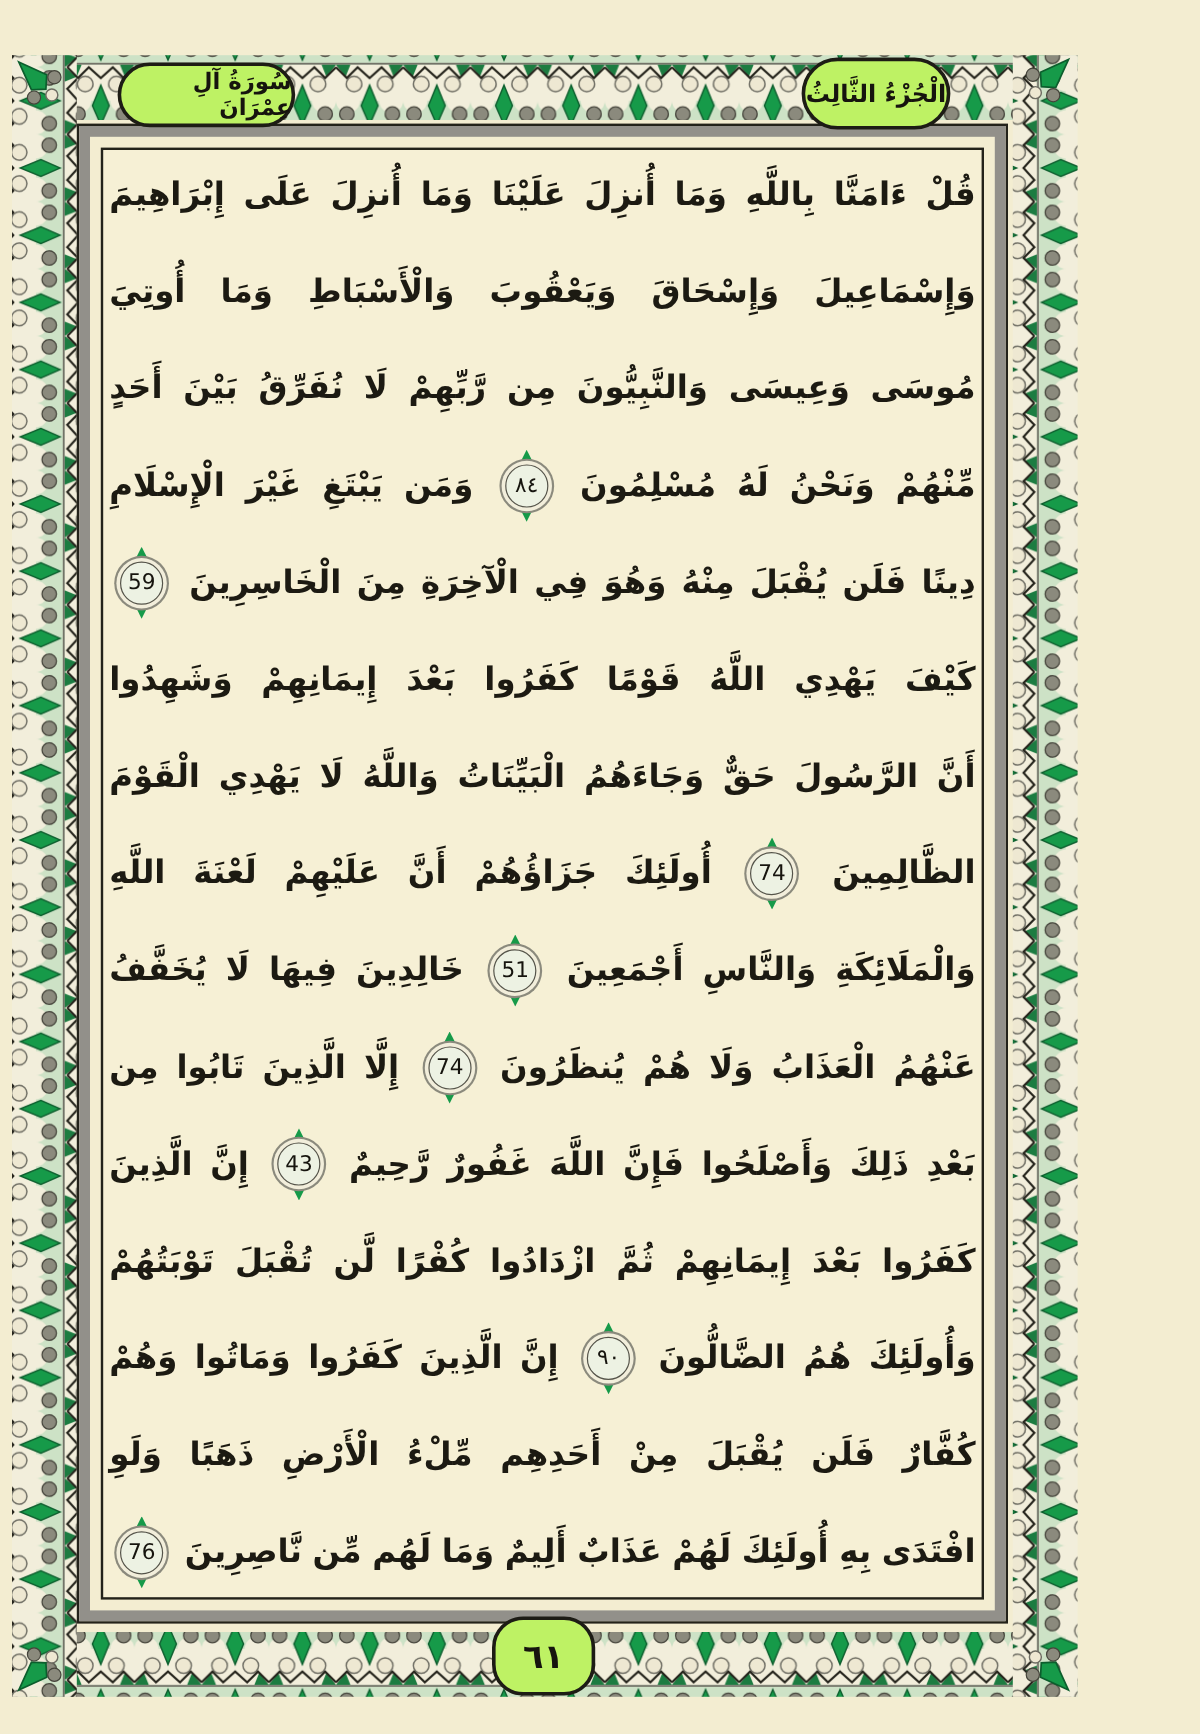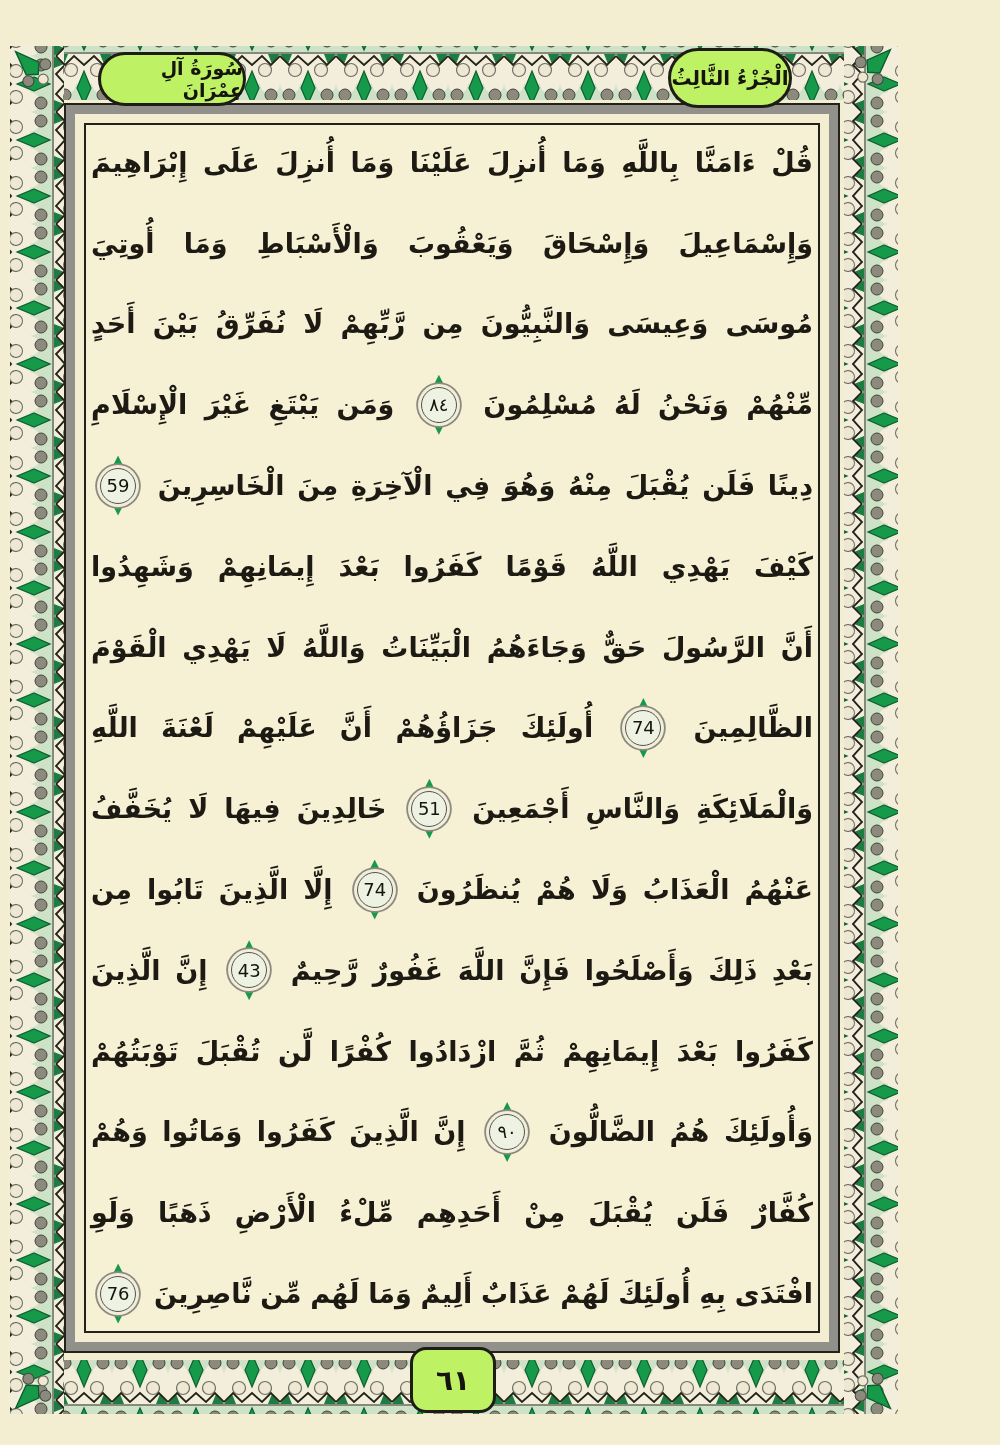--- a/index.html
+++ b/index.html
@@ -56,21 +56,21 @@
   .vmark .leaf-bottom{bottom:-7px;clip-path:polygon(50% 100%,100% 0,0 0);}
 
   
   .cartouche{
     position:absolute;z-index:4;background:#bef264;border:3px solid #1d1c15;
     display:flex;align-items:center;justify-content:center;
     direction:rtl;font-weight:bold;color:#16140e;box-sizing:border-box;
   }
   .surah-cartouche{left:98px;top:52px;width:148px;height:54px;border-radius:28px;font-size:19px;}
   .juz-cartouche{left:668px;top:48px;width:124px;height:60px;border-radius:30px;font-size:20px;}
-  .pagenum-cartouche{left:410px;top:1347px;width:86px;height:66px;border-radius:16px;font-size:28px;}
+  .pagenum-cartouche{left:410px;top:1347px;width:86px;height:66px;border-radius:26px;font-size:28px;}
 </style>
 </head>
 <body>
 
 <svg id="border-svg" width="1000" height="1445" viewBox="0 0 1000 1445" aria-hidden="true">
   <defs>
     <g id="tileG">
       <rect width="56" height="54" fill="#f2eedb"></rect>
       <rect width="56" height="24" fill="#cde2c6"></rect>
       <circle cx="10" cy="24" r="10" fill="#f2eedb"></circle>

